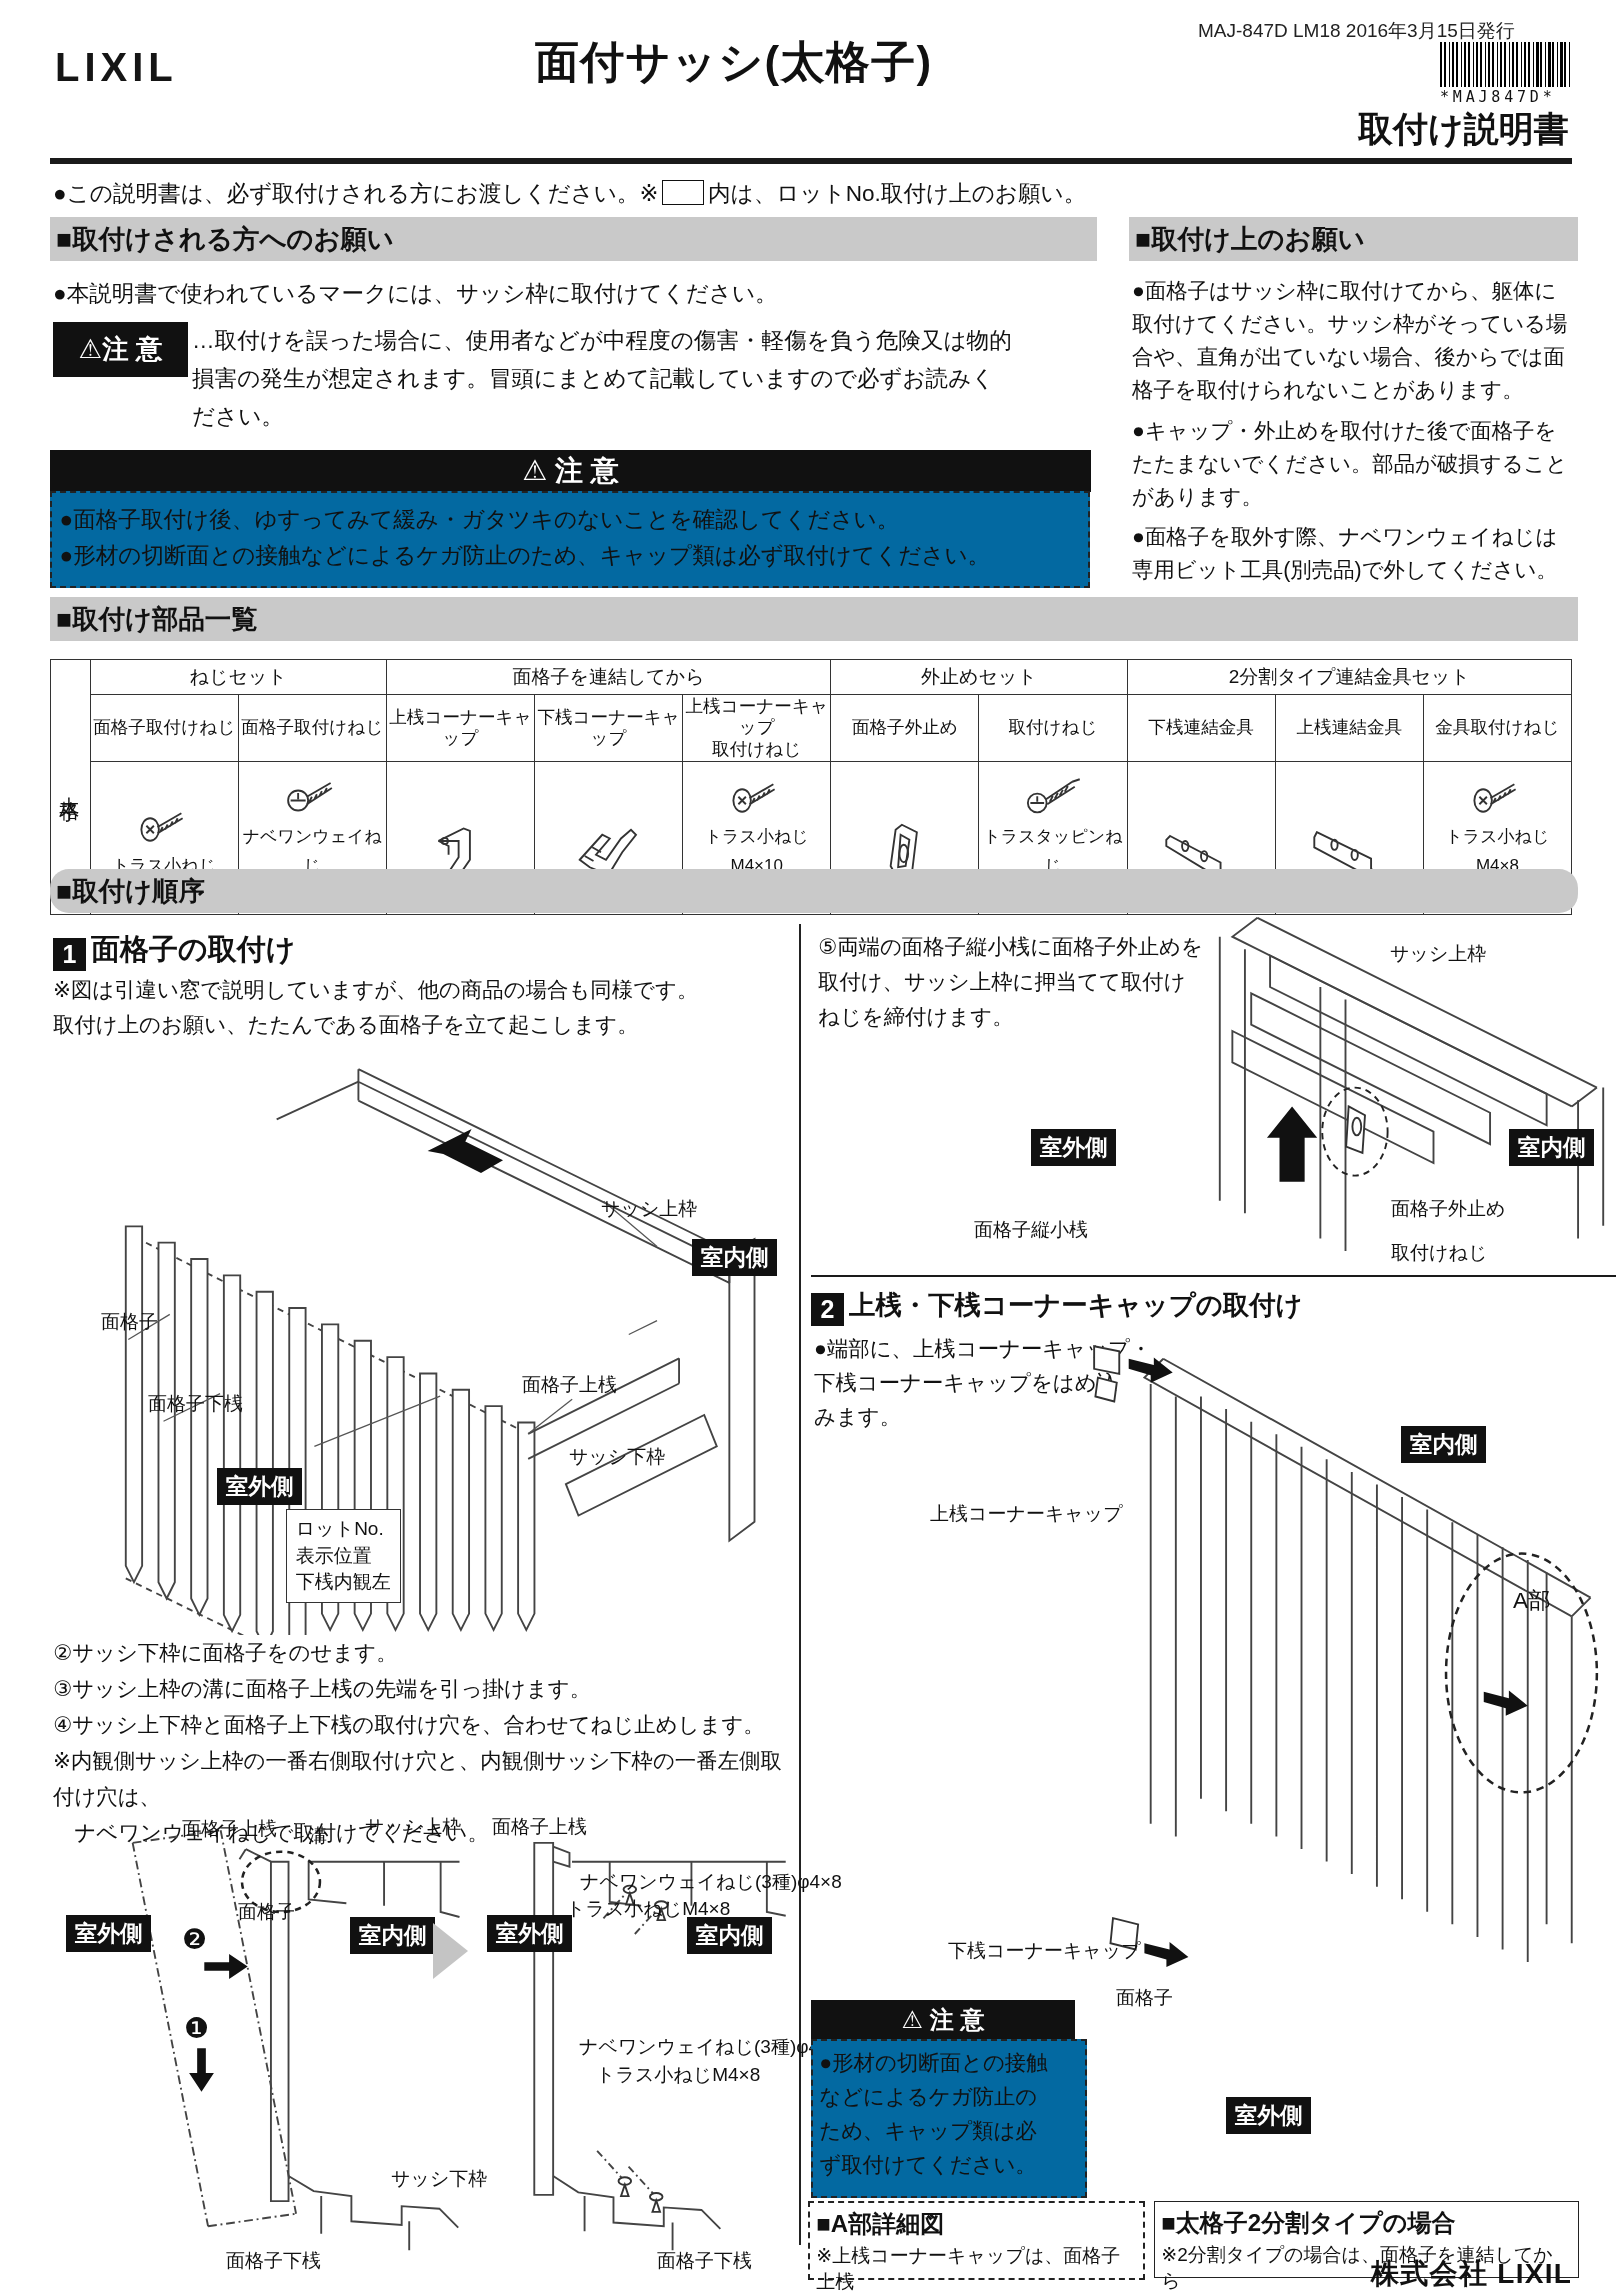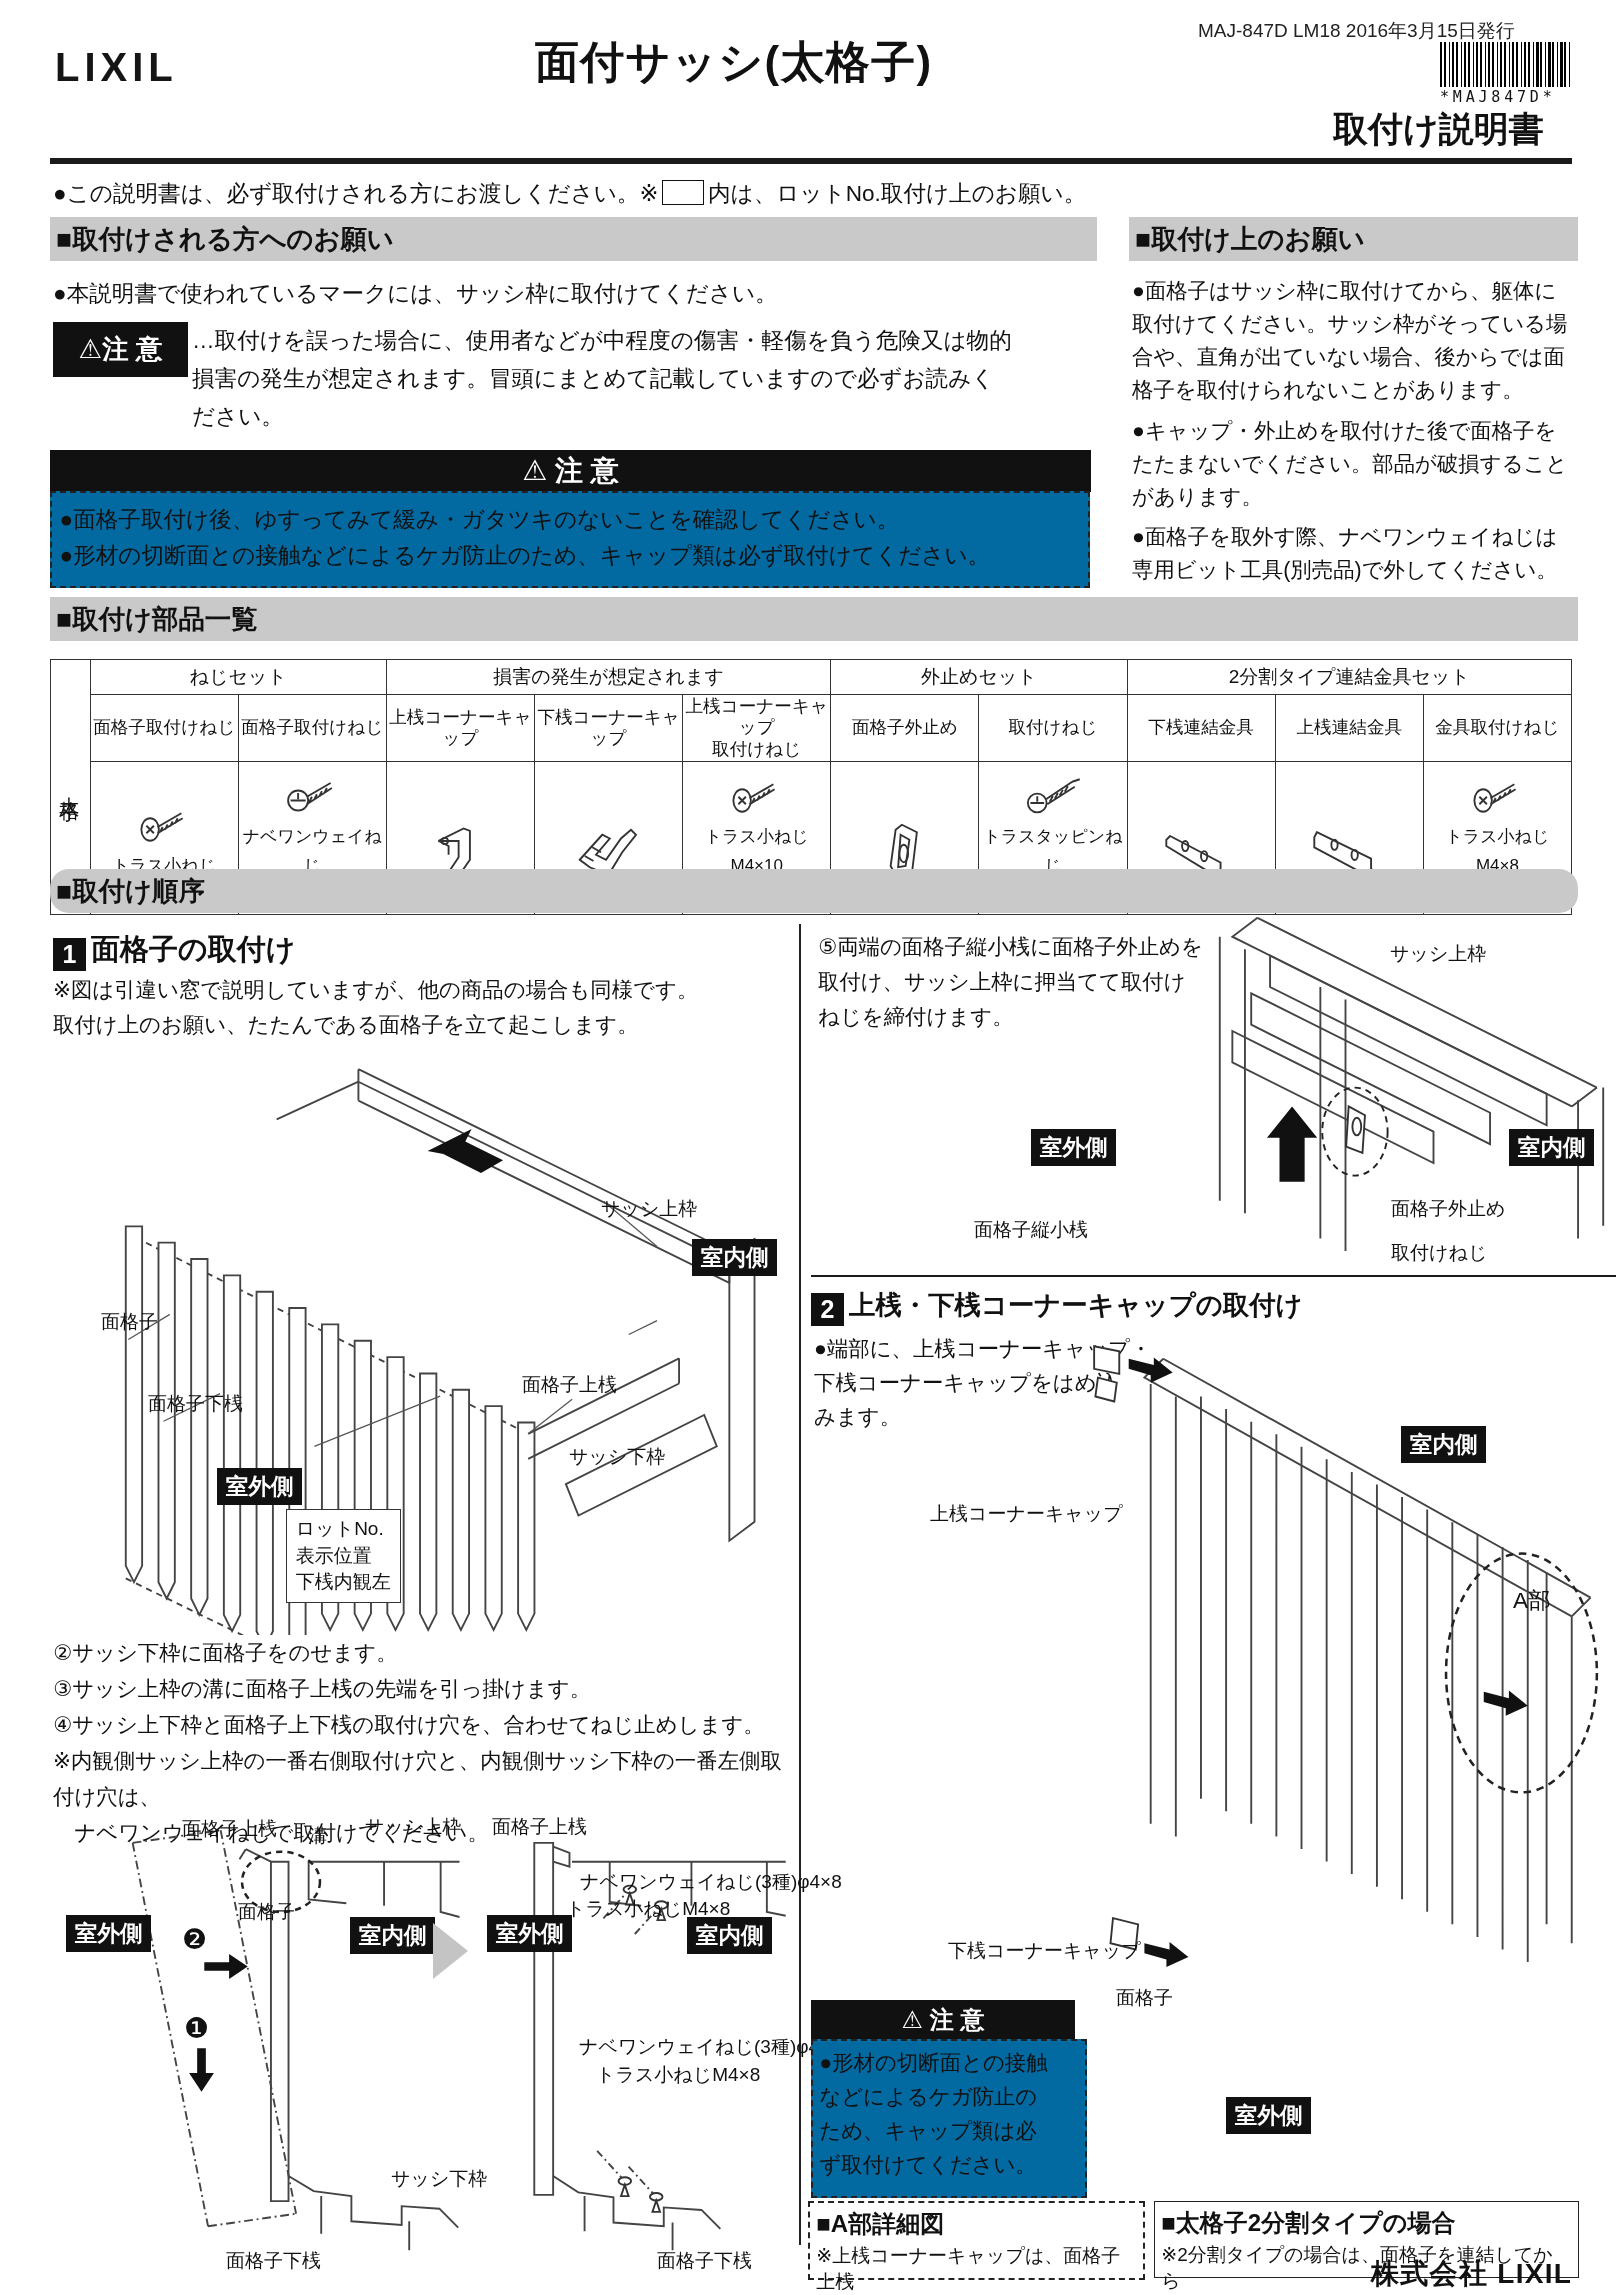--- a/index.html
+++ b/index.html
@@ -4,21 +4,21 @@
 <style>
   html,body{margin:0;padding:0;background:#888;}
   .page{position:relative;width:1623px;height:2295px;background:#ffffff;
         font-family:"Liberation Sans","DejaVu Sans",sans-serif;color:#111;overflow:hidden;}
   .abs{position:absolute;}
   .ml{white-space:pre-line;}
   
   .logo{font-size:40px;font-weight:900;letter-spacing:5px;color:#151515;}
   .doc-title{font-size:44px;font-weight:900;letter-spacing:1.3px;}
   .doc-code{font-size:19px;color:#222;}
-  .doc-type{font-size:35px;font-weight:900;}
+  .doc-type{font-size:35px;font-weight:900;margin-left:25px;}
   .barcode{width:132px;height:45px;background:repeating-linear-gradient(90deg,#000 0 2.5px,#fff 2.5px 4.4px,#000 4.4px 5.7px,#fff 5.7px 8.8px,#000 8.8px 10px,#fff 10px 12px);}
   .barcode-text{font-family:"DejaVu Sans Mono","Liberation Mono",monospace;font-size:15px;letter-spacing:3.8px;}
   .hrule{background:#1a1a1a;}
   
   .graybar{background:#c9c9c9;font-size:26.4px;font-weight:bold;line-height:44px;padding-left:6.3px;}
   .body-text{font-size:22.6px;line-height:38px;}
   .small-text{font-size:21.4px;line-height:33px;}
   .tag{background:#111;color:#fff;font-weight:bold;font-size:22.6px;padding:3.1px 8.8px;display:inline-block;}
   .warnbox{background:#111;color:#fff;font-weight:bold;font-size:26.4px;text-align:center;}
   .caution-hdr{background:#111;color:#fff;font-weight:bold;font-size:28px;text-align:center;}
@@ -86,21 +86,21 @@
   <div class="abs small-text" style="left:1132px;top:415px;width:440px;">●キャップ・外止めを取付けた後で面格子をたたまないでください。部品が破損することがあります。</div>
   <div class="abs small-text" style="left:1132px;top:521px;width:440px;">●面格子を取外す際、ナベワンウェイねじは専用ビット工具(別売品)で外してください。</div>
 
   <div class="abs graybar" style="left:50px;top:597px;width:1522px;height:44px;">■取付け部品一覧</div>
 
   <table class="parts abs" style="left:50px;top:659px;">
     <tbody>
         <tr>
       <td class="rowlab" rowspan="3">太格子</td>
       <td class="grp" colspan="2">ねじセット</td>
-      <td class="grp" colspan="3">損害の発生が想定されます</td>
+      <td class="grp" colspan="3">面格子を連結してから</td>
       <td class="grp" colspan="2">外止めセット</td>
       <td class="grp" colspan="3">2分割タイプ連結金具セット</td>
     </tr>
     <tr>
       <td class="hd ml">面格子取付けねじ</td>
       <td class="hd ml">面格子取付けねじ</td>
       <td class="hd ml">上桟コーナーキャップ</td>
       <td class="hd ml">下桟コーナーキャップ</td>
       <td class="hd ml">上桟コーナーキャップ
 取付けねじ</td>

